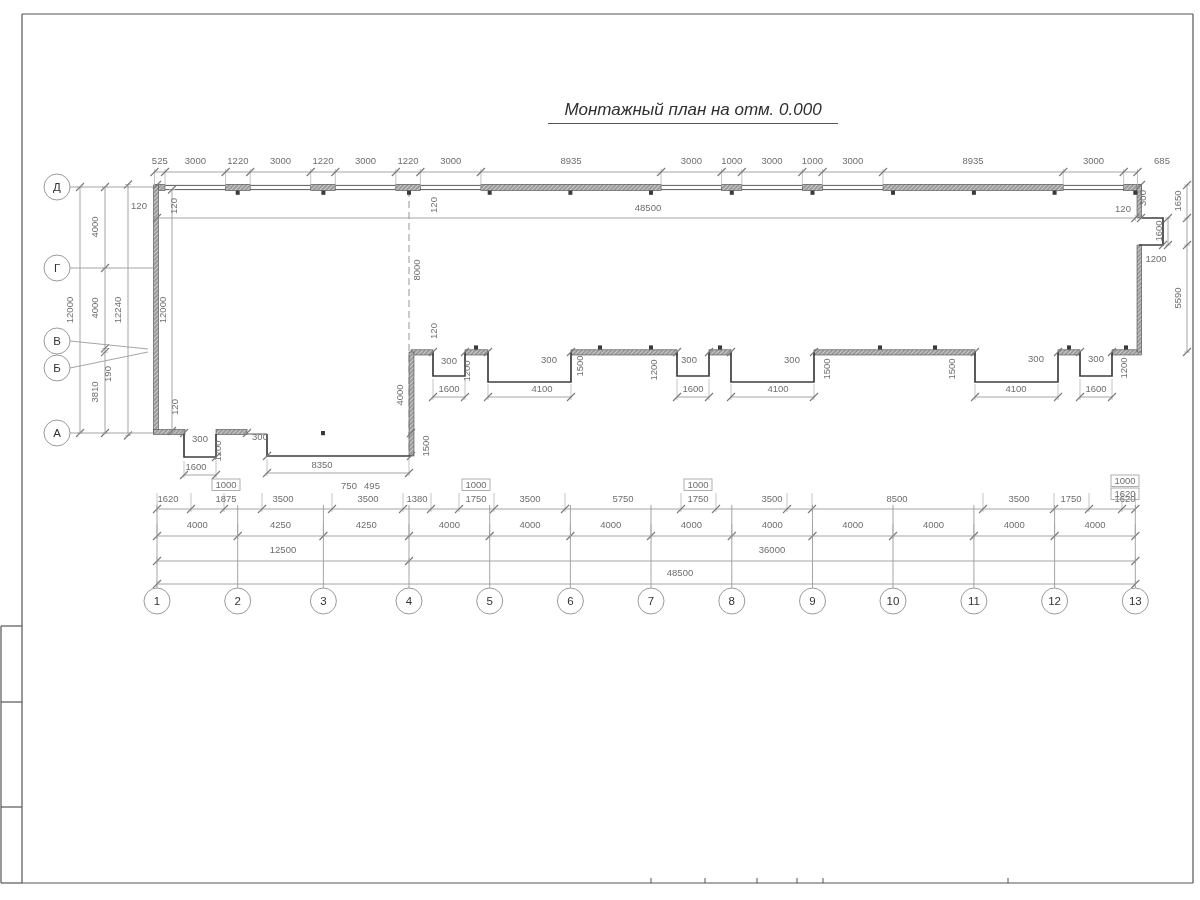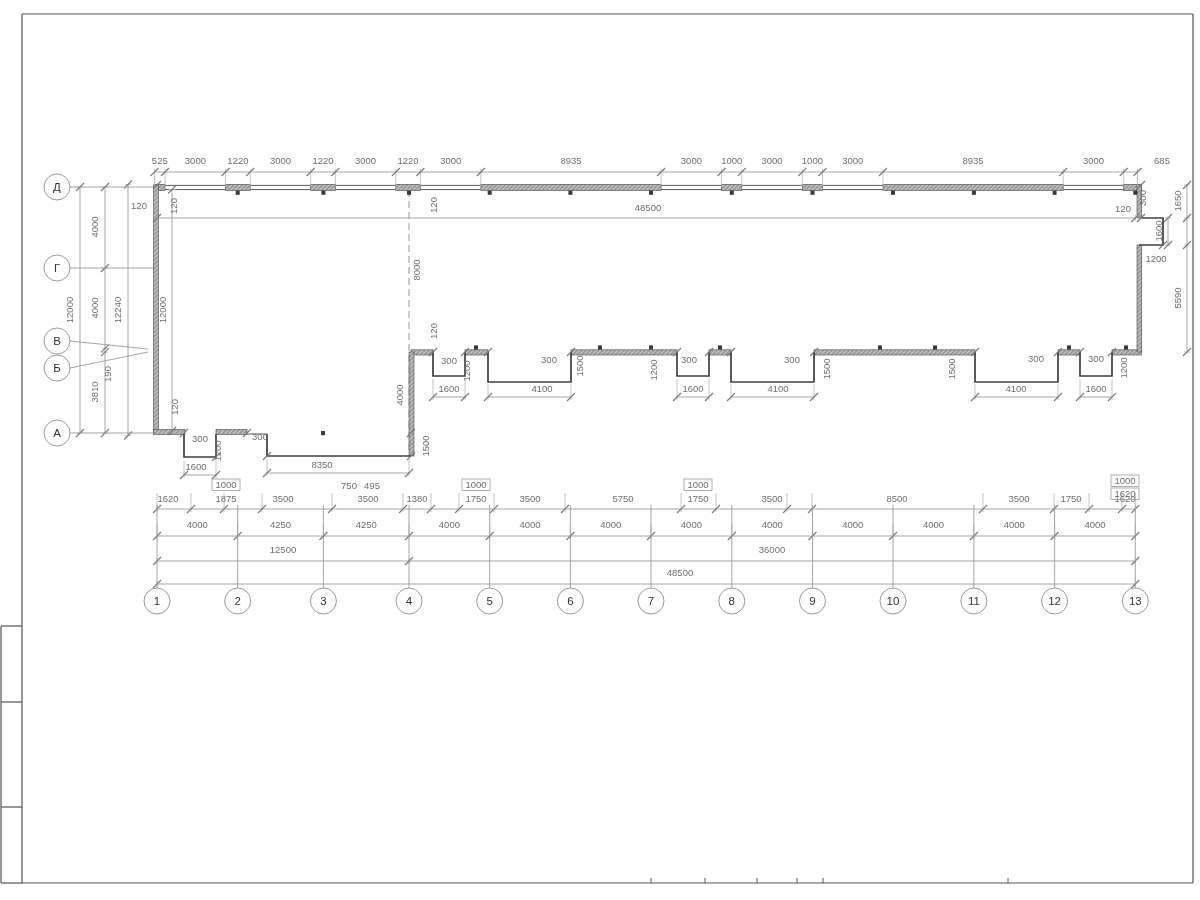--- a/index.html
+++ b/index.html
@@ -475,13 +475,14 @@
         <circle cx="973.9" cy="601" r="13" fill="#fff" stroke="#9b9b9b" stroke-width="1"></circle>
         <text x="973.9" y="605" text-anchor="middle" class="axis">11</text>
         <line x1="1054.6" y1="588" x2="1054.6" y2="505" stroke="#9b9b9b" stroke-width="0.9"></line>
         <circle cx="1054.6" cy="601" r="13" fill="#fff" stroke="#9b9b9b" stroke-width="1"></circle>
         <text x="1054.6" y="605" text-anchor="middle" class="axis">12</text>
         <line x1="1135.3" y1="588" x2="1135.3" y2="505" stroke="#9b9b9b" stroke-width="0.9"></line>
         <circle cx="1135.3" cy="601" r="13" fill="#fff" stroke="#9b9b9b" stroke-width="1"></circle>
         <text x="1135.3" y="605" text-anchor="middle" class="axis">13</text>
       </g>
   </svg>
+  <div id="title">Монтажный план на отм. 0.000</div>
 </div>
 
 </body></html>

